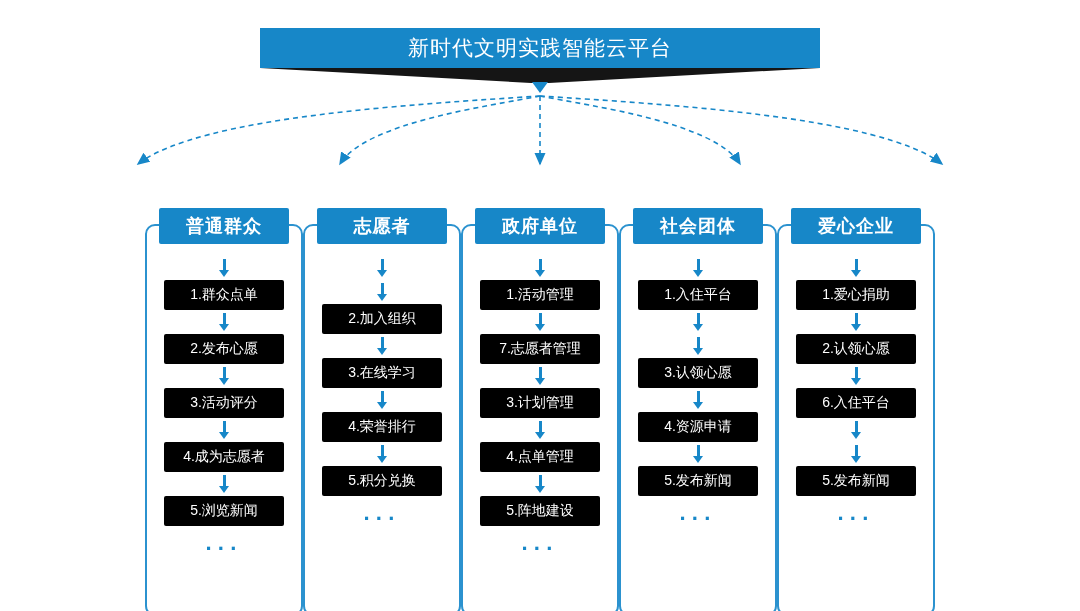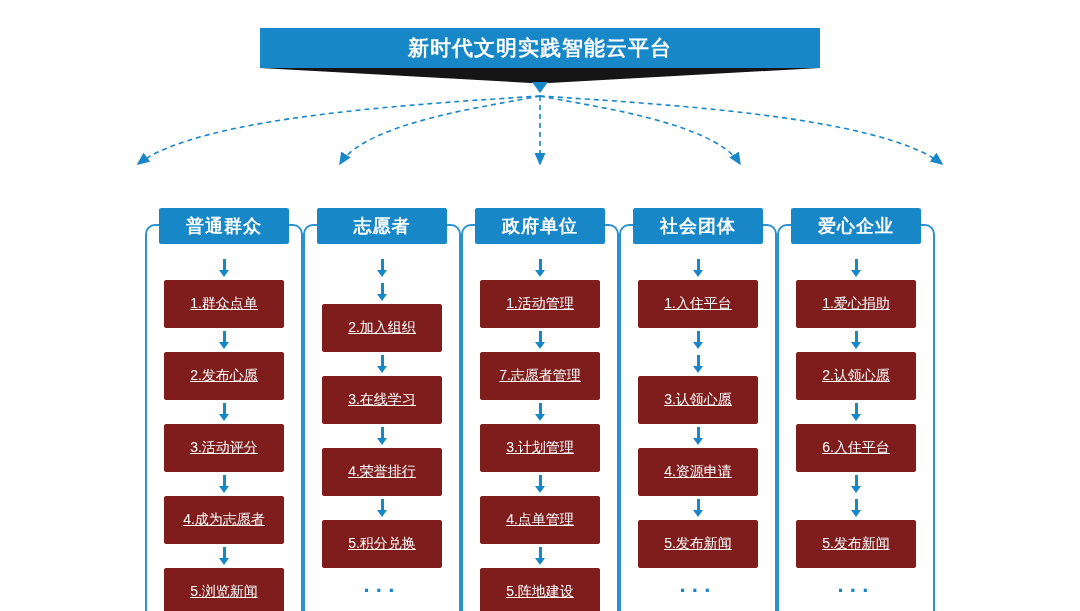--- a/index.html
+++ b/index.html
@@ -8,21 +8,21 @@
     width:1080px;height:611px;
     background:#ffffff;
     font-family:"Liberation Sans","DejaVu Sans",sans-serif;
     overflow:hidden;
   }
   
   .banner{
     position:absolute;top:28px;left:50%;transform:translateX(-50%);
     width:560px;height:40px;
     background:#1787c8;
-    color:#ffffff;font-size:21px;font-weight:bold;
+    color:#ffffff;font-size:21px;font-weight:normal;
     display:flex;align-items:center;justify-content:center;
     letter-spacing:1px;
   }
   .funnel{
     position:absolute;top:68px;left:50%;transform:translateX(-50%);
     width:560px;height:15px;
     background:#151515;
     -webkit-clip-path:polygon(0 0,100% 0,51.6% 100%,48.4% 100%);
     clip-path:polygon(0 0,100% 0,51.6% 100%,48.4% 100%);
   }
@@ -64,25 +64,25 @@
     height:24px;justify-content:center;
   }
   .v-arrow .shaft{width:3px;height:11px;background:#1787c8;}
   .v-arrow .head{
     width:0;height:0;
     border-left:5px solid transparent;
     border-right:5px solid transparent;
     border-top:7px solid #1787c8;
   }
   .step{
-    min-width:120px;height:48px;box-sizing:border-box;padding:0 8px;
-    background:#7f1d1d;color:#ffffff;
+    min-width:120px;height:30px;box-sizing:border-box;padding:0 8px;
+    background:#000000;color:#ffffff;
     font-size:14px;
     display:flex;align-items:center;justify-content:center;
-    border-radius:2px;white-space:nowrap;text-decoration:underline;
+    border-radius:2px;white-space:nowrap;
   }
   .dots{
     margin-top:12px;
     color:#1787c8;font-size:22px;font-weight:bold;letter-spacing:5px;
     line-height:22px;
   }
 </style>
 </head>
 <body>
 

